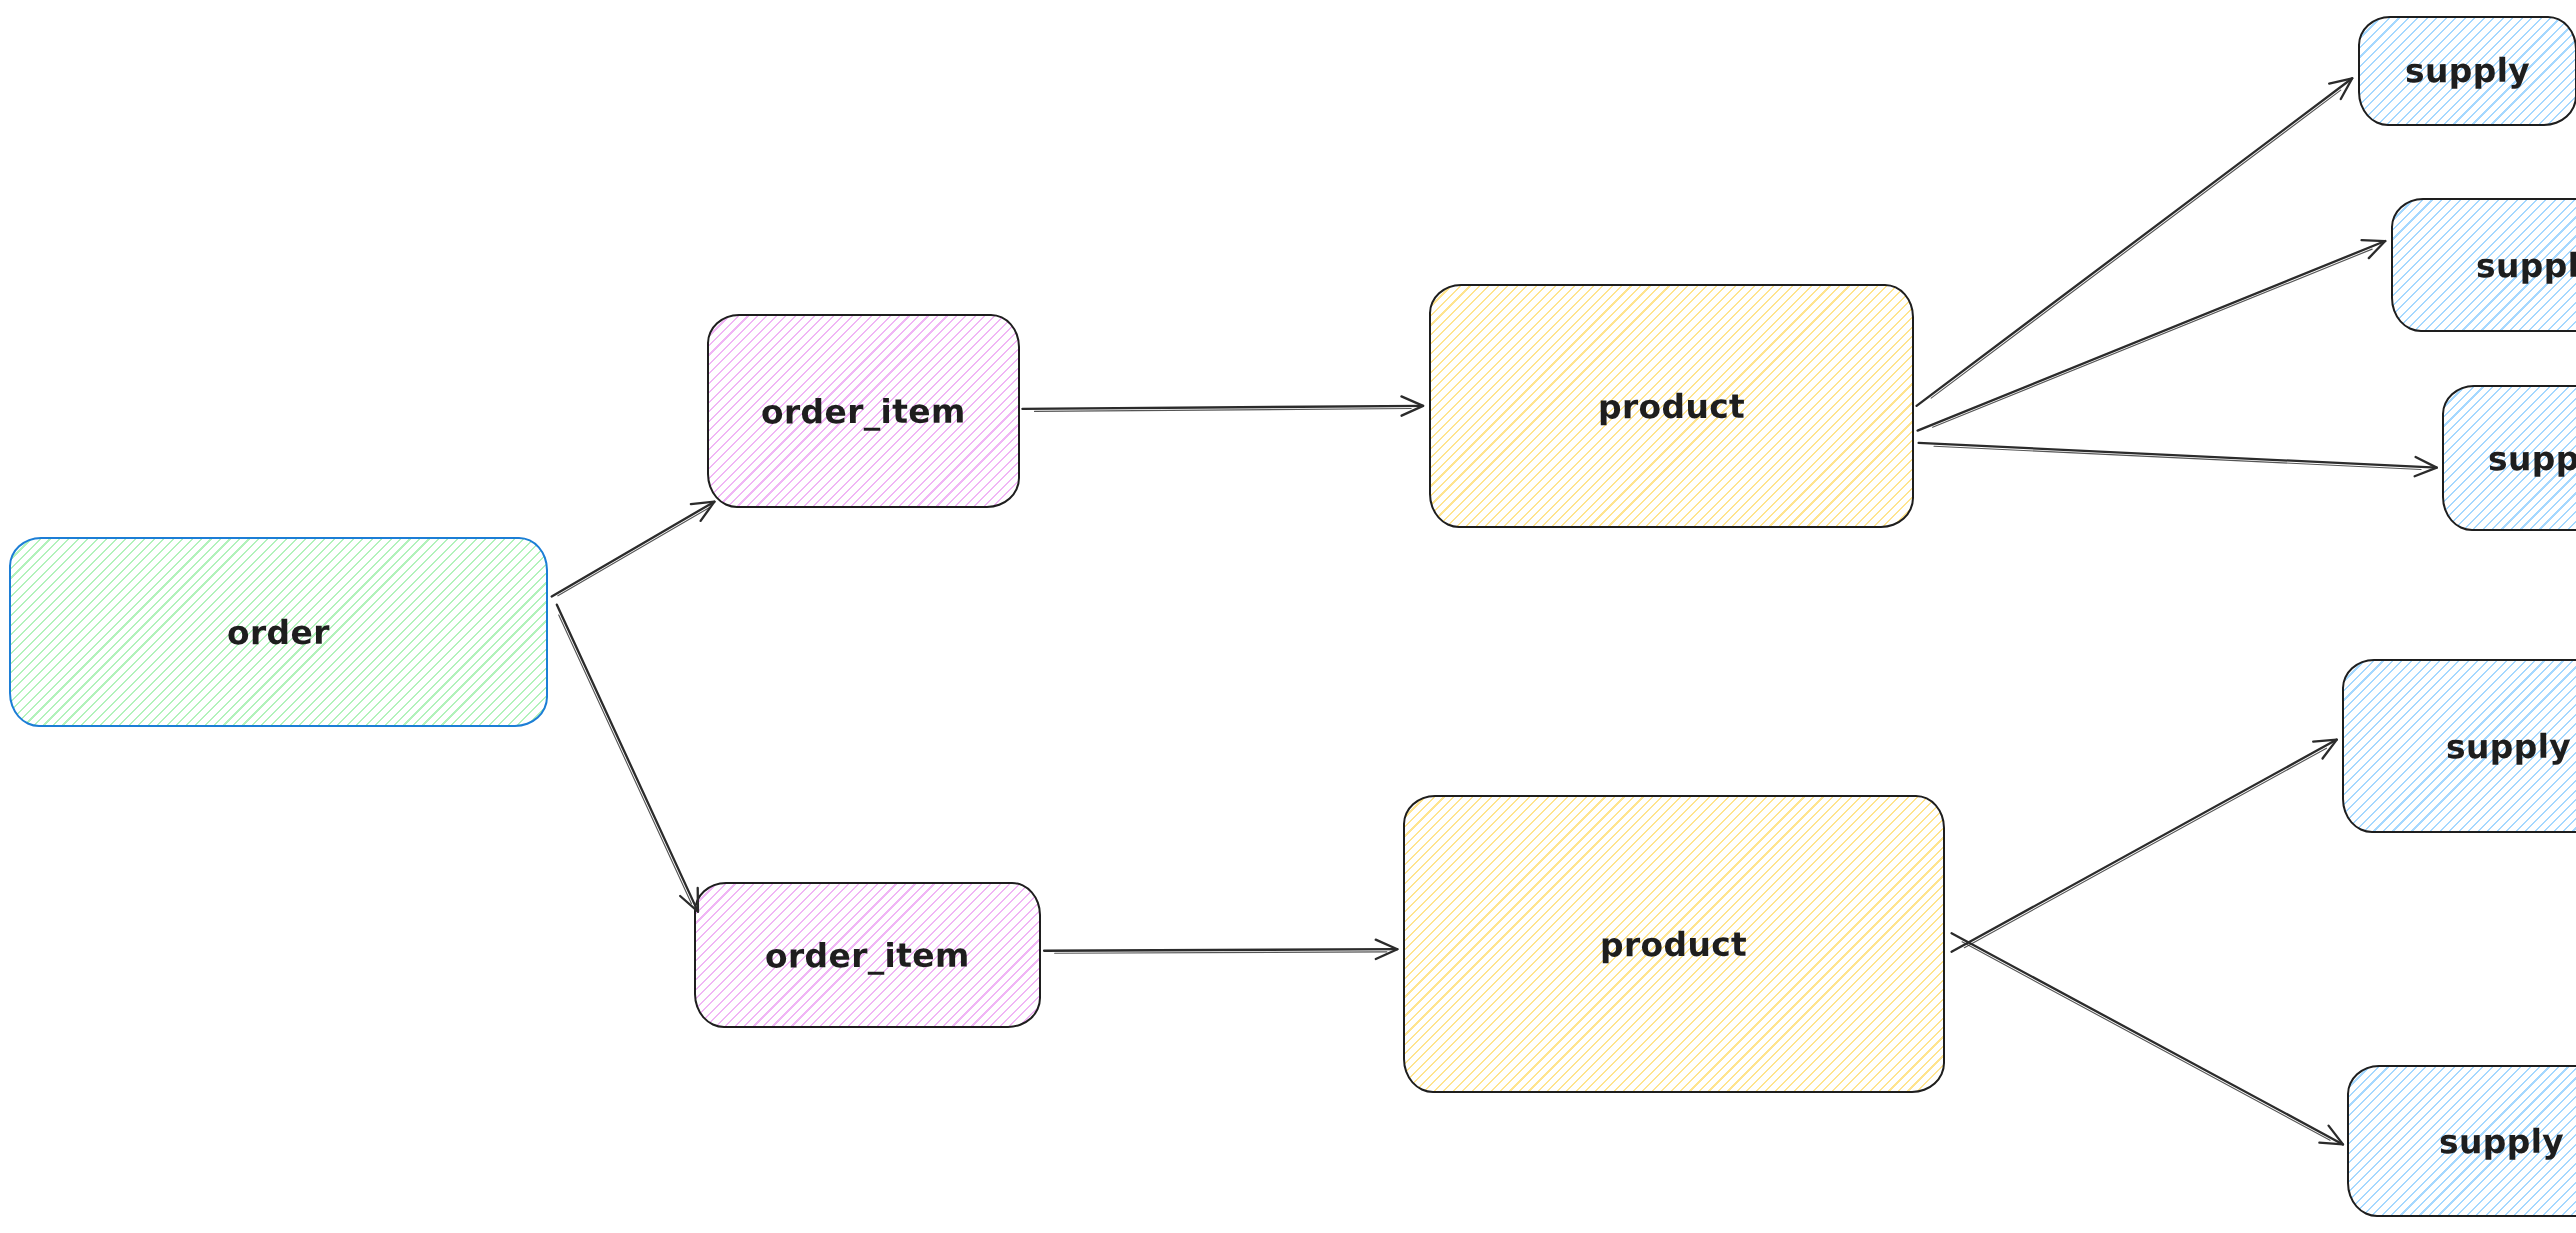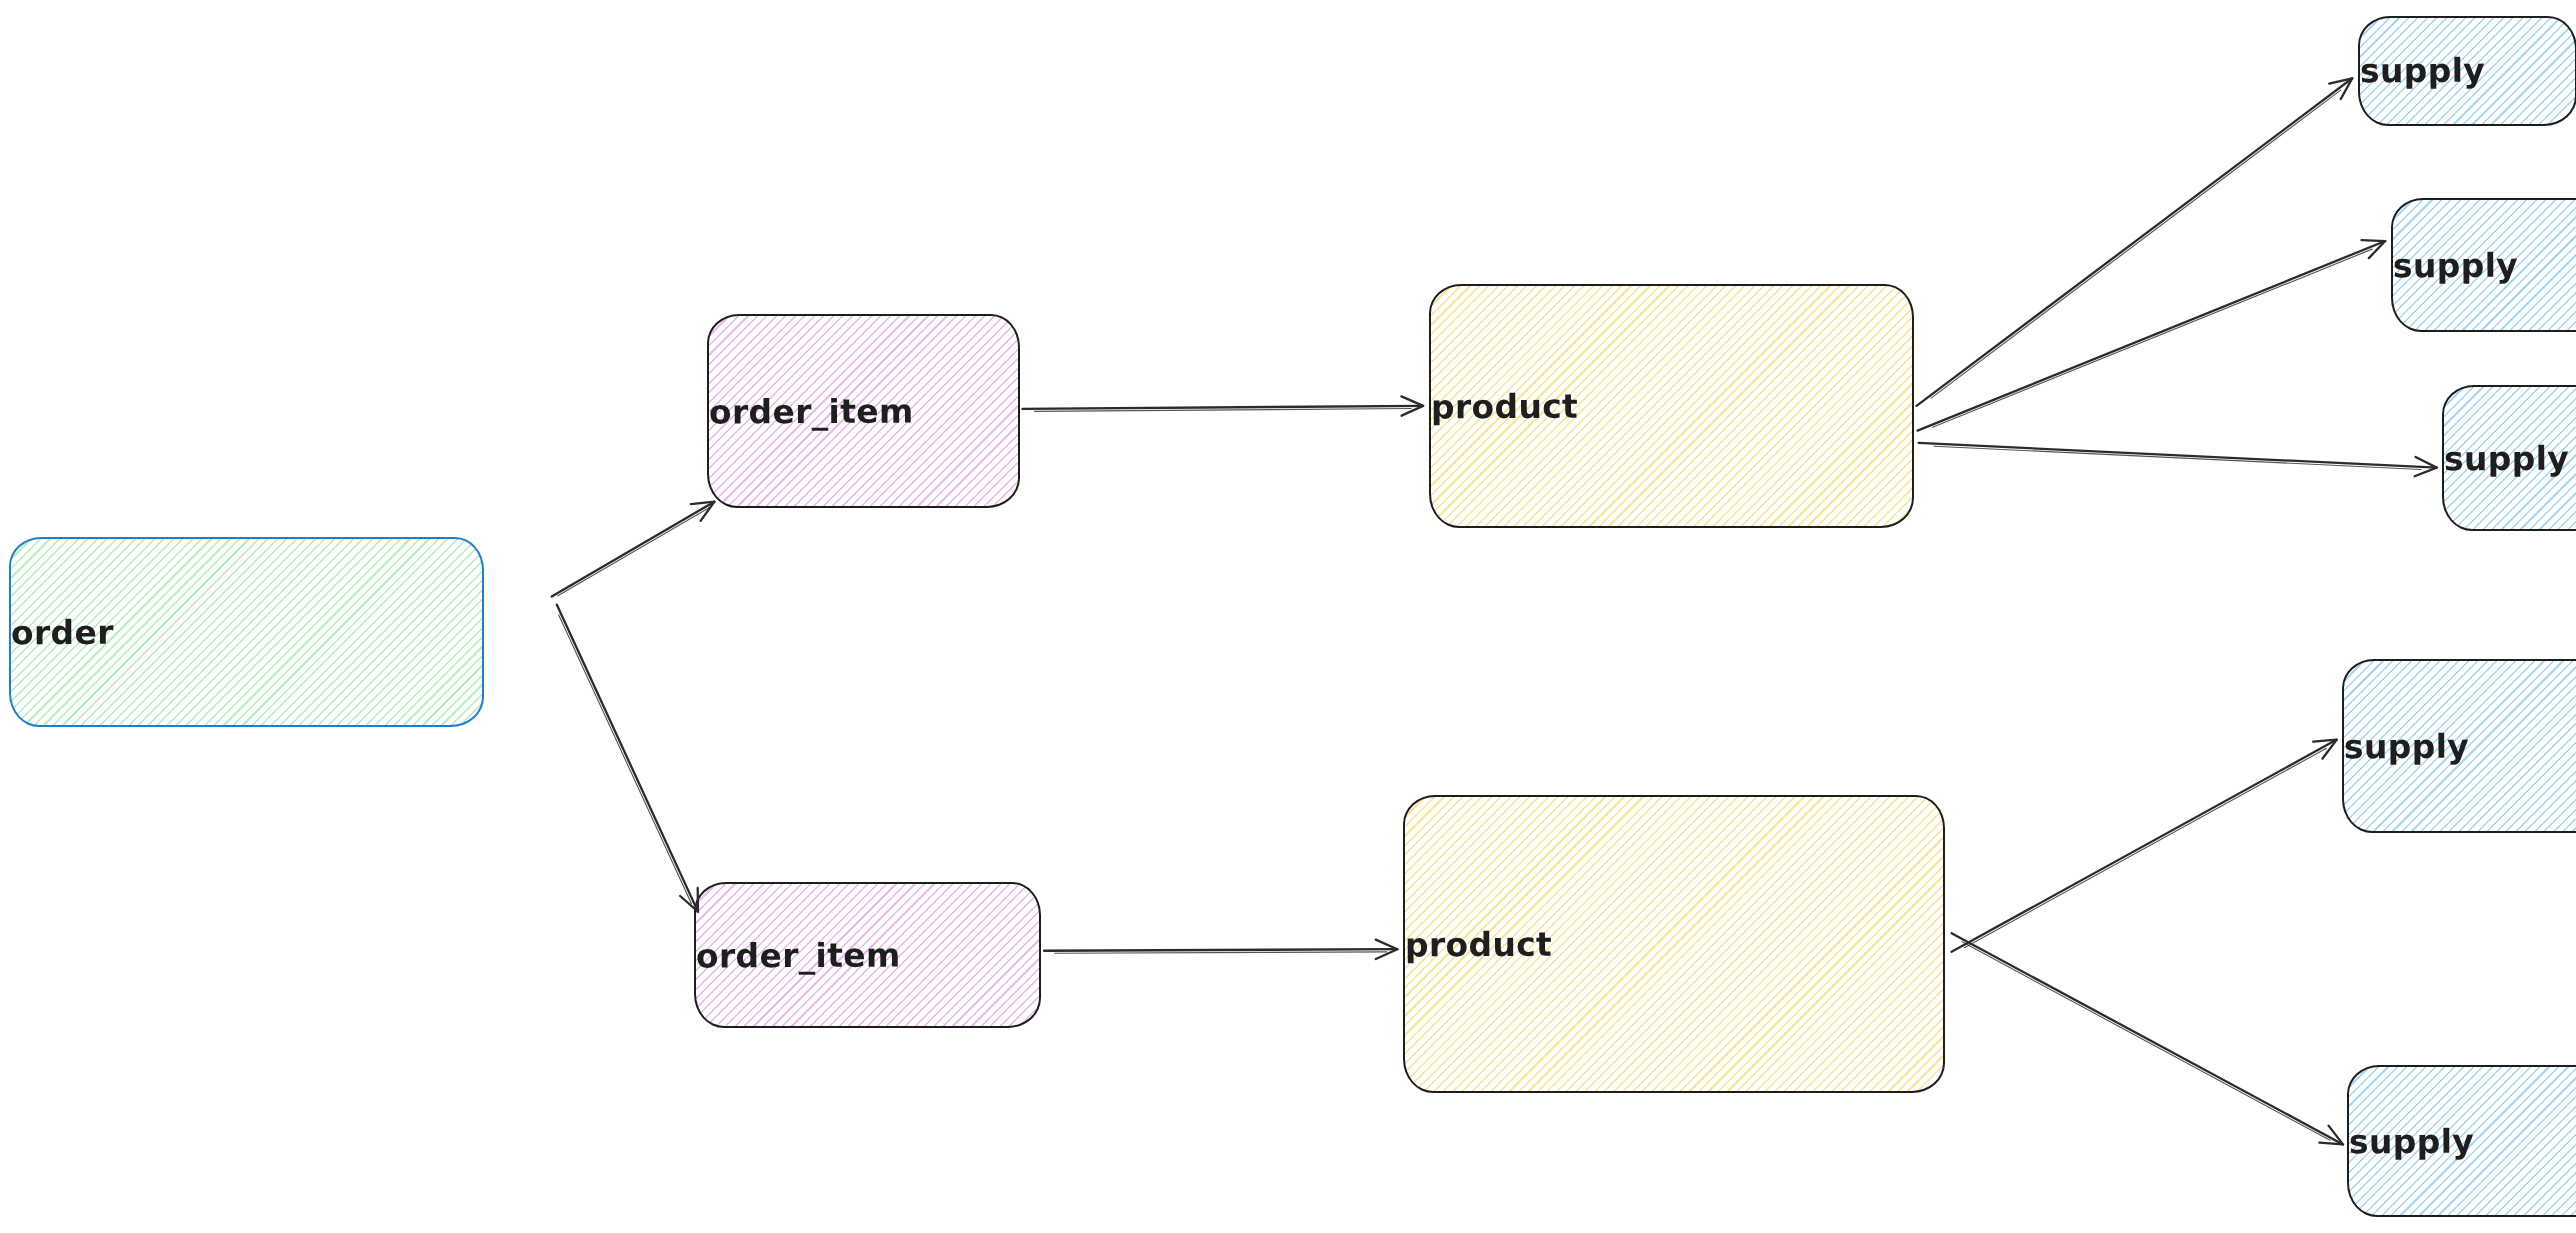--- a/index.html
+++ b/index.html
@@ -15,21 +15,21 @@
     background: #ffffff;
     overflow: hidden;
   }
   .node {
     position: absolute;
     box-sizing: border-box;
     border: 2.6px solid #1e1e1e;
     border-radius: 32px 29px 33px 30px / 29px 33px 30px 34px;
     display: flex;
     align-items: center;
-    justify-content: flex-start;
+    justify-content: center;
     background-color: #ffffff;
   }
   .node .label {
     font-size: 33px;
     font-weight: 600;
     letter-spacing: 0.3px;
     color: #1e1e1e;
     white-space: nowrap;
     transform: rotate(-0.3deg);
   }
@@ -40,21 +40,21 @@
     width: 100%;
     height: 100%;
     pointer-events: none;
   }
   svg.connector-layer g { pointer-events: stroke; }
 </style>
 </head>
 <body>
 
 <div class="canvas">
-  <div class="node" style="left: 8.8px; top: 537px; width: 475px; height: 190px; border-color: rgb(28, 126, 214); background: repeating-linear-gradient(135deg, rgb(178, 242, 187) 0px, rgb(178, 242, 187) 1.5px, rgba(0, 0, 0, 0) 1.5px, rgba(0, 0, 0, 0) 6.7px);">
+  <div class="node" style="left: 8.8px; top: 537px; width: 539px; height: 190px; border-color: rgb(28, 126, 214); background: repeating-linear-gradient(135deg, rgb(178, 242, 187) 0px, rgb(178, 242, 187) 1.5px, rgba(0, 0, 0, 0) 1.5px, rgba(0, 0, 0, 0) 6.7px);">
       <span class="label">order</span>
     </div>
     <div class="node" style="left: 707px; top: 314px; width: 313px; height: 194px; border-color: rgb(30, 30, 30); background: repeating-linear-gradient(135deg, rgb(240, 182, 245) 0px, rgb(240, 182, 245) 1.5px, rgba(0, 0, 0, 0) 1.5px, rgba(0, 0, 0, 0) 6.7px);">
       <span class="label">order_item</span>
     </div>
     <div class="node" style="left: 694px; top: 882px; width: 347px; height: 146px; border-color: rgb(30, 30, 30); background: repeating-linear-gradient(135deg, rgb(240, 182, 245) 0px, rgb(240, 182, 245) 1.5px, rgba(0, 0, 0, 0) 1.5px, rgba(0, 0, 0, 0) 6.7px);">
       <span class="label">order_item</span>
     </div>
     <div class="node" style="left: 1429px; top: 284px; width: 485px; height: 244px; border-color: rgb(30, 30, 30); background: repeating-linear-gradient(135deg, rgb(255, 228, 143) 0px, rgb(255, 228, 143) 1.5px, rgba(0, 0, 0, 0) 1.5px, rgba(0, 0, 0, 0) 6.7px);">
       <span class="label">product</span>

